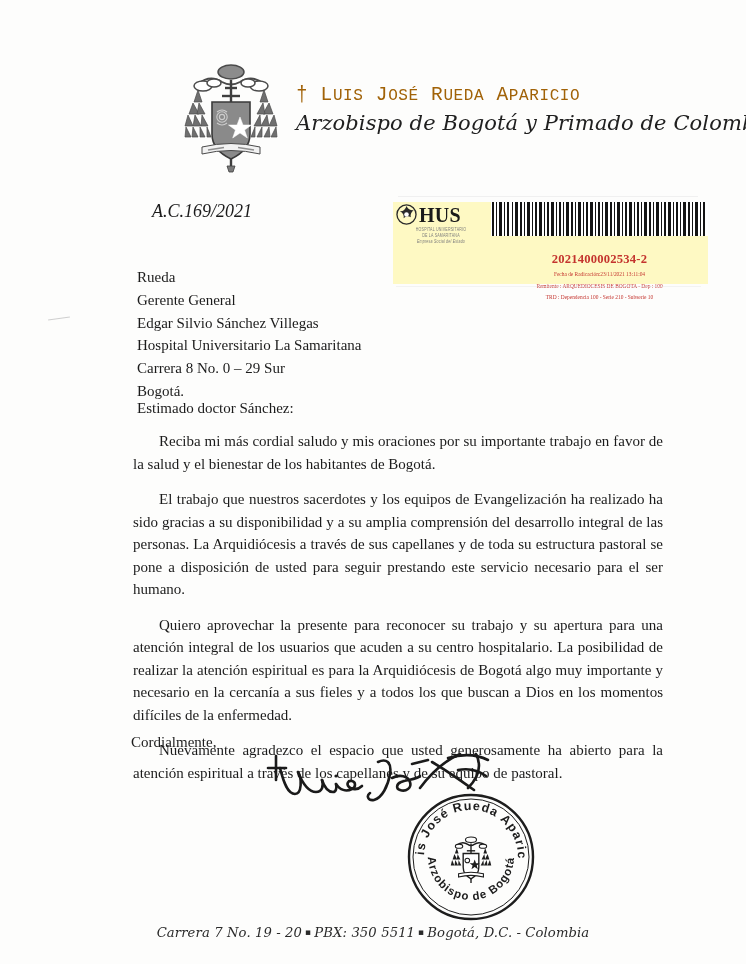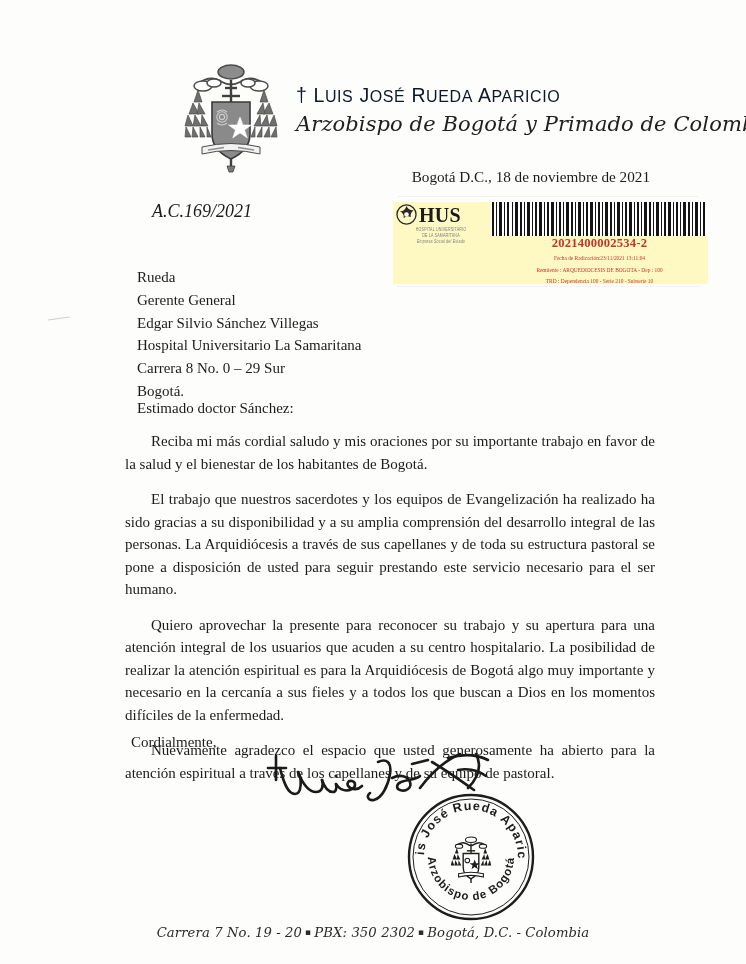--- a/index.html
+++ b/index.html
@@ -11,22 +11,22 @@
     background:#fdfdfc;
   }
   .page{position:absolute;inset:0;}
 
   
   .letterhead{position:absolute;left:0;top:28px;width:746px;height:120px;}
   .crest{position:absolute;left:176px;top:34px;width:110px;height:112px;}
   .crest svg{display:block;}
   .lh-text{position:absolute;left:296px;top:56px;width:400px;}
   .lh-name{
-    font-size:19.5px;letter-spacing:.6px;color:#0f172a;white-space:nowrap;
-    font-family:Liberation Sans, sans-serif;
+    font-size:19.5px;letter-spacing:.6px;color:#a16207;white-space:nowrap;
+    font-family:Liberation Mono, monospace;
   }
   .lh-name .big{font-size:19.5px;}
   .lh-name .sc{font-size:16px;}
   .lh-sub{
     margin-top:5px;font-size:21px;color:#202020;white-space:nowrap;
     font-family:"DejaVu Serif",serif;font-style:italic;letter-spacing:.1px;
   }
 
   
   .date-line{position:absolute;right:96px;top:168px;font-size:15.2px;white-space:nowrap;}
@@ -47,38 +47,38 @@
   .hus-sub{
     margin-top:2px;font-size:3.6px;line-height:1.45;color:#7c7c7c;
     font-family:"Liberation Sans",sans-serif;letter-spacing:.2px;
     transform:scaleY(1.25);transform-origin:top center;
   }
   .hus-sub i{font-style:italic;}
   .stamp-right{position:absolute;left:98px;top:0;width:217px;}
   .barcode{width:217px;height:34px;display:block;}
   .radicado-num{
     text-align:center;font-size:12.6px;font-weight:700;color:#c4342e;
-    letter-spacing:.2px;margin-top:0px;
+    letter-spacing:.2px;margin-top:16px;
     font-family:"Liberation Serif","DejaVu Serif",serif;
   }
   .stamp-meta{
     text-align:center;color:#c4342e;font-size:5.4px;line-height:1.62;
     font-family:"Liberation Serif","DejaVu Serif",serif;
     transform:scaleY(1.3);transform-origin:top center;margin-top:1px;
   }
   .stamp-meta div{white-space:nowrap;}
 
   
   .addressee{position:absolute;left:137px;top:266px;font-size:15px;line-height:1.52;}
   .addressee div{white-space:nowrap;}
 
   
   .salutation{position:absolute;left:137px;top:400px;font-size:15px;}
   .body{
-    position:absolute;left:125px;top:430px;width:530px;
+    position:absolute;left:133px;top:430px;width:530px;
     font-size:15px;line-height:1.5;text-align:justify;
   }
   .body p{margin:0 0 13px 0;text-indent:26px;}
   .closing{position:absolute;left:131px;top:734px;font-size:15px;}
 
   
   .signature{position:absolute;left:262px;top:748px;width:270px;height:70px;}
   .seal{position:absolute;left:406px;top:792px;width:130px;height:130px;}
 
   
@@ -168,21 +168,20 @@
         <path d="M51 104 L59 104 L57 110 L53 110 Z" fill="#7a7a7a" stroke="#3f3f3f" stroke-width=".8"></path>
       </svg>
     </div>
 
     <div class="lh-text">
       <div class="lh-name"><span class="big">† </span><span class="big">L</span><span class="sc">UIS</span> <span class="big">J</span><span class="sc">OSÉ</span> <span class="big">R</span><span class="sc">UEDA</span> <span class="big">A</span><span class="sc">PARICIO</span></div>
       <div class="lh-sub">Arzobispo de Bogotá y Primado de Colombia</div>
     </div>
   </div>
 
-  <div class="date-line">Bogotá D.C., 18 de noviembre de 2021</div>
   <div class="ref-line">A.C.169/2021</div>
 
   <div class="stamp">
 
     <div class="stamp-left">
       <div class="hus-row">
         <span class="hus-mark">
           <svg viewBox="0 0 22 22" width="21" height="21" aria-hidden="true">
             <circle cx="11" cy="11" r="10" fill="none" stroke="#2a2a2a" stroke-width="1.4"></circle>
             <path d="M11 2 Q13.5 7 18.5 6.5 Q14.5 9.5 15.5 14 Q11.5 11.5 8 15 Q9 10 4 7.5 Q9 8 11 2 Z" fill="#2a2a2a"></path>
@@ -357,19 +356,19 @@
         </g>
         <path d="M38 42 L72 42 L72 72 Q72 88 55 97 Q38 88 38 72 Z" fill="#ffffff" stroke="#1d1d1d" stroke-width="3"></path>
         <path d="M63 55 L66 63 L74 63 L67.5 68 L70 76 L63 71 L56 76 L58.5 68 L52 63 L60 63 Z" fill="#1d1d1d"></path>
         <circle cx="47" cy="57" r="5" fill="none" stroke="#1d1d1d" stroke-width="2.2"></circle>
         <path d="M28 86 Q55 79 82 86 L82 93 Q55 86 28 93 Z" fill="#ffffff" stroke="#1d1d1d" stroke-width="2.4"></path>
       </g>
     </svg>
   </div>
 
   <div class="footer">
-    <span>Carrera 7 No. 19 - 20</span><span class="sep">▪</span><span>PBX: 350 2302</span><span class="sep">▪</span><span>Bogotá, D.C. - Colombia</span>
+    <span>Carrera 7 No. 19 - 20</span><span class="sep">▪</span><span>PBX: 350 5511</span><span class="sep">▪</span><span>Bogotá, D.C. - Colombia</span>
   </div>
 
   <div class="edge-mark"></div>
   <div class="scan-speck" style="left:398px;top:196px;width:300px;height:1px;opacity:.5;"></div>
   <div class="scan-speck" style="left:396px;top:286px;width:305px;height:1px;opacity:.4;"></div>
 </div>
 
 </body></html>

